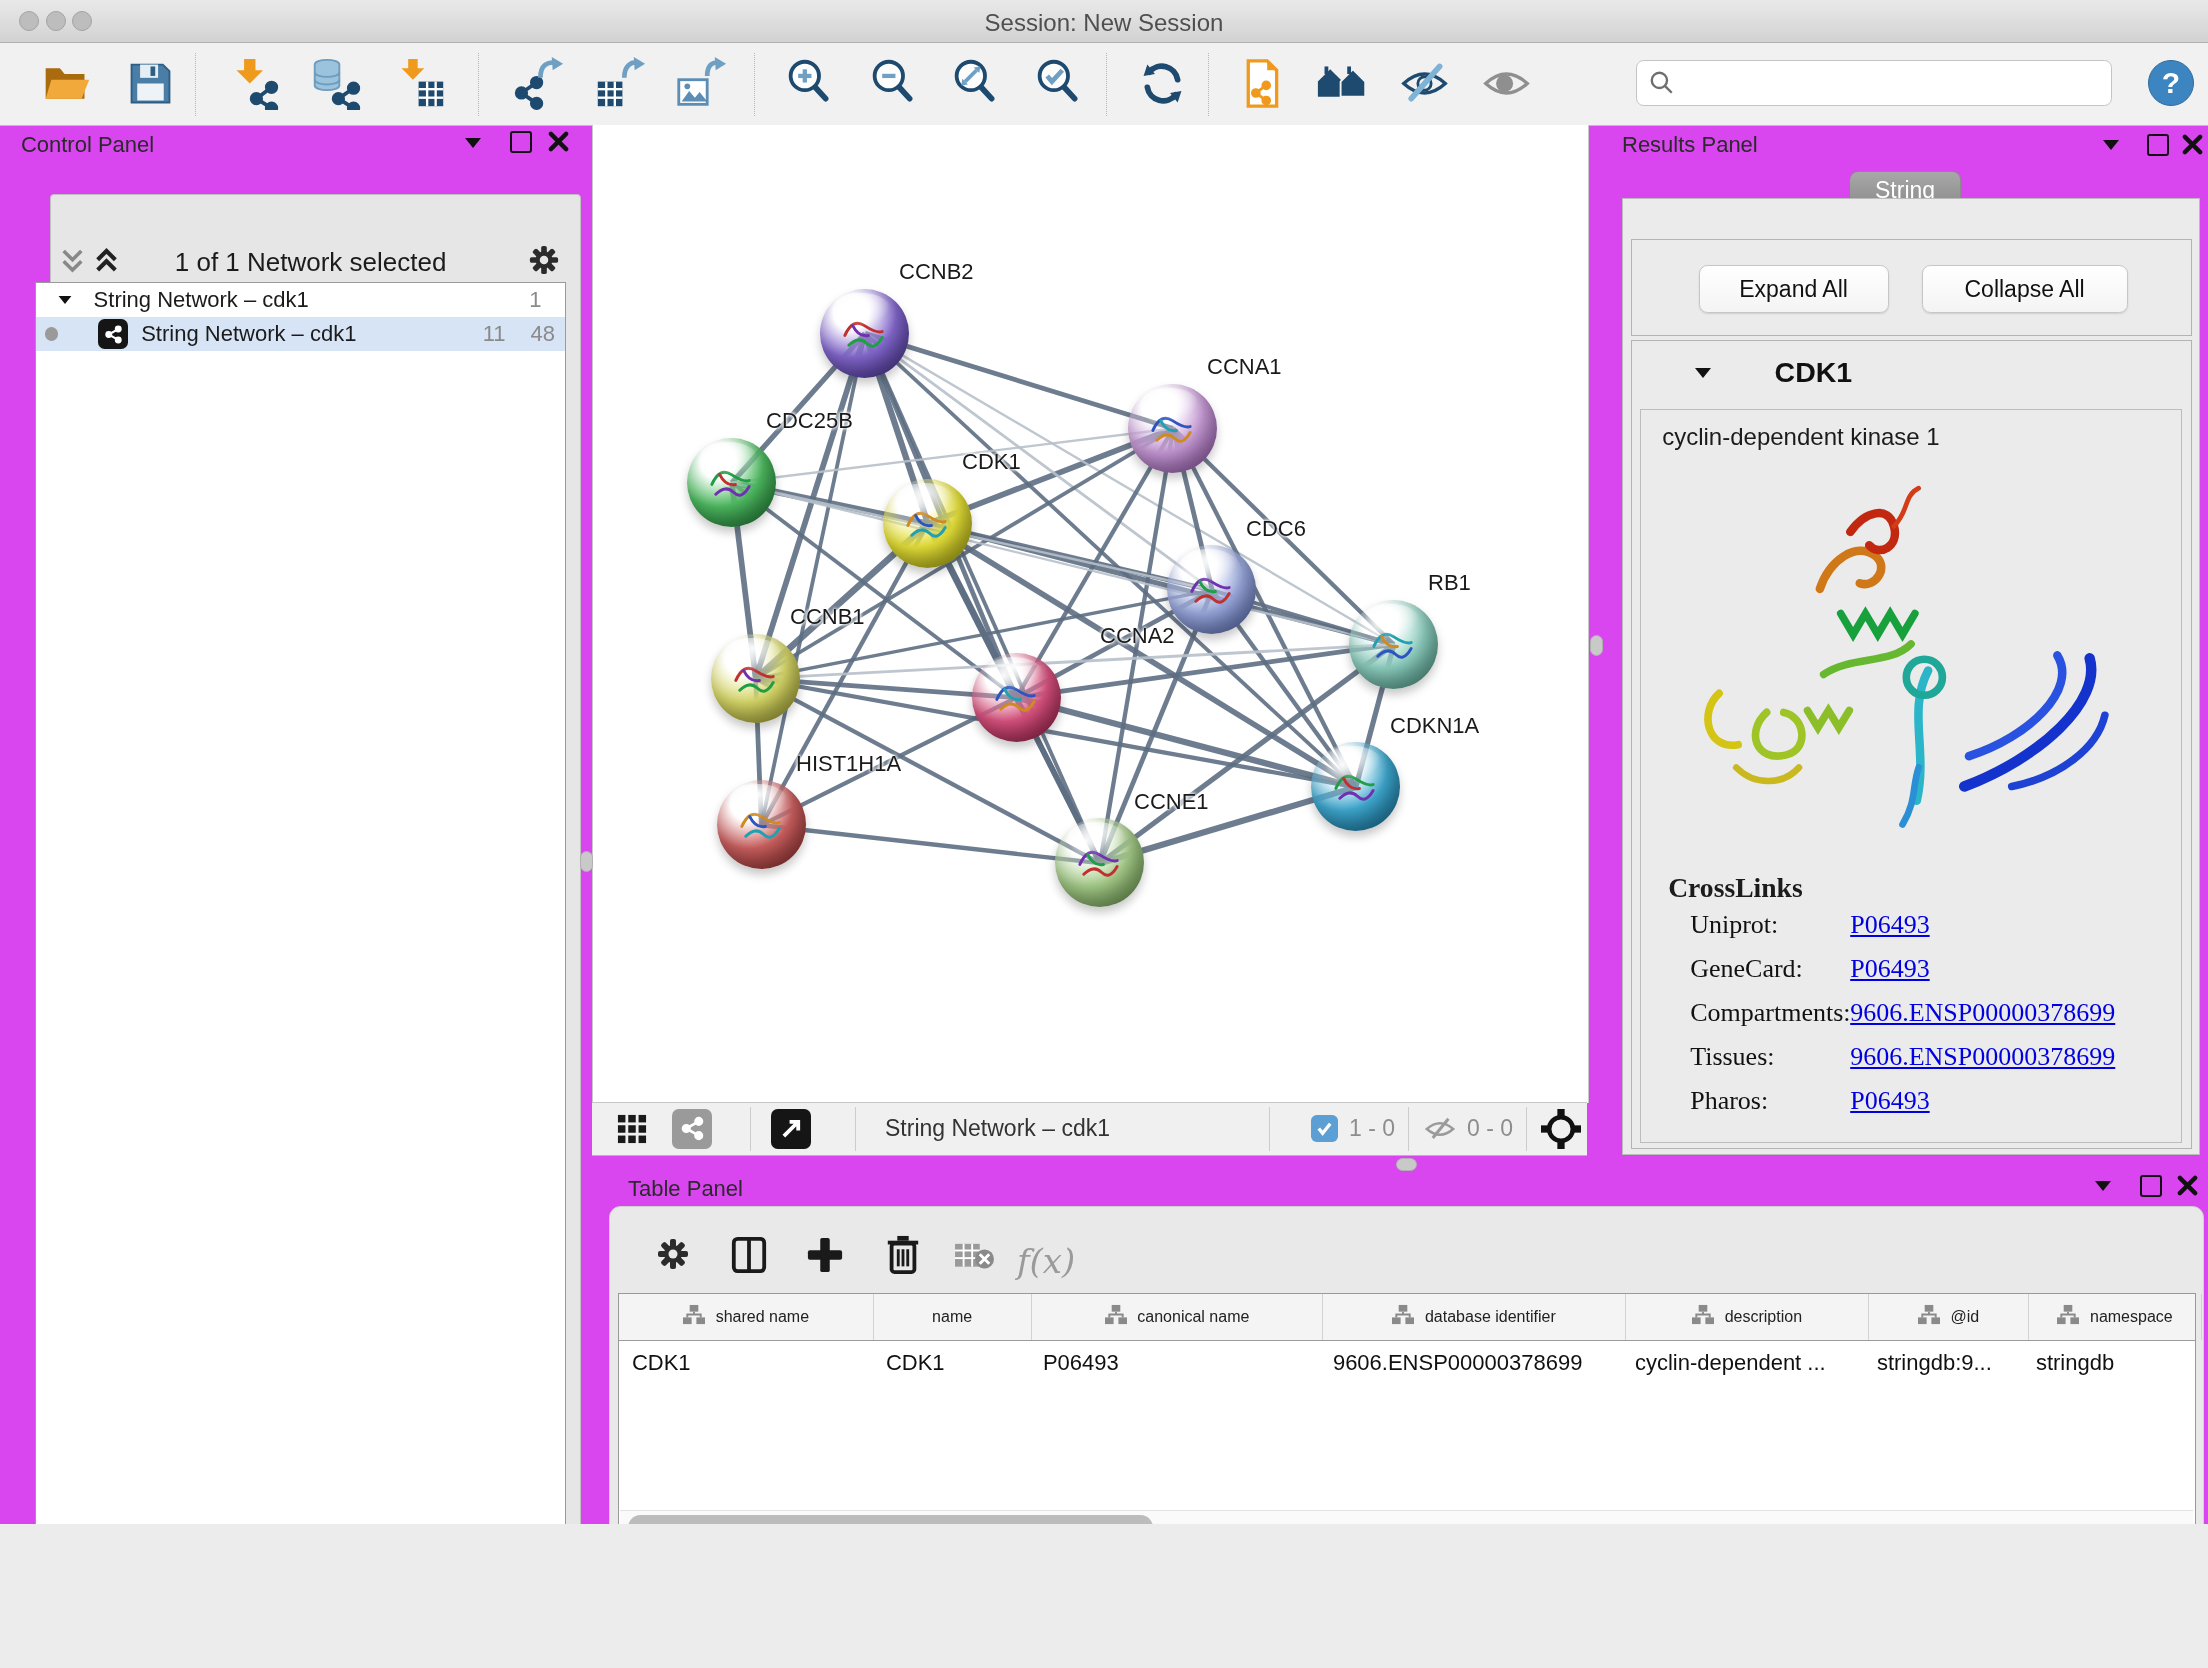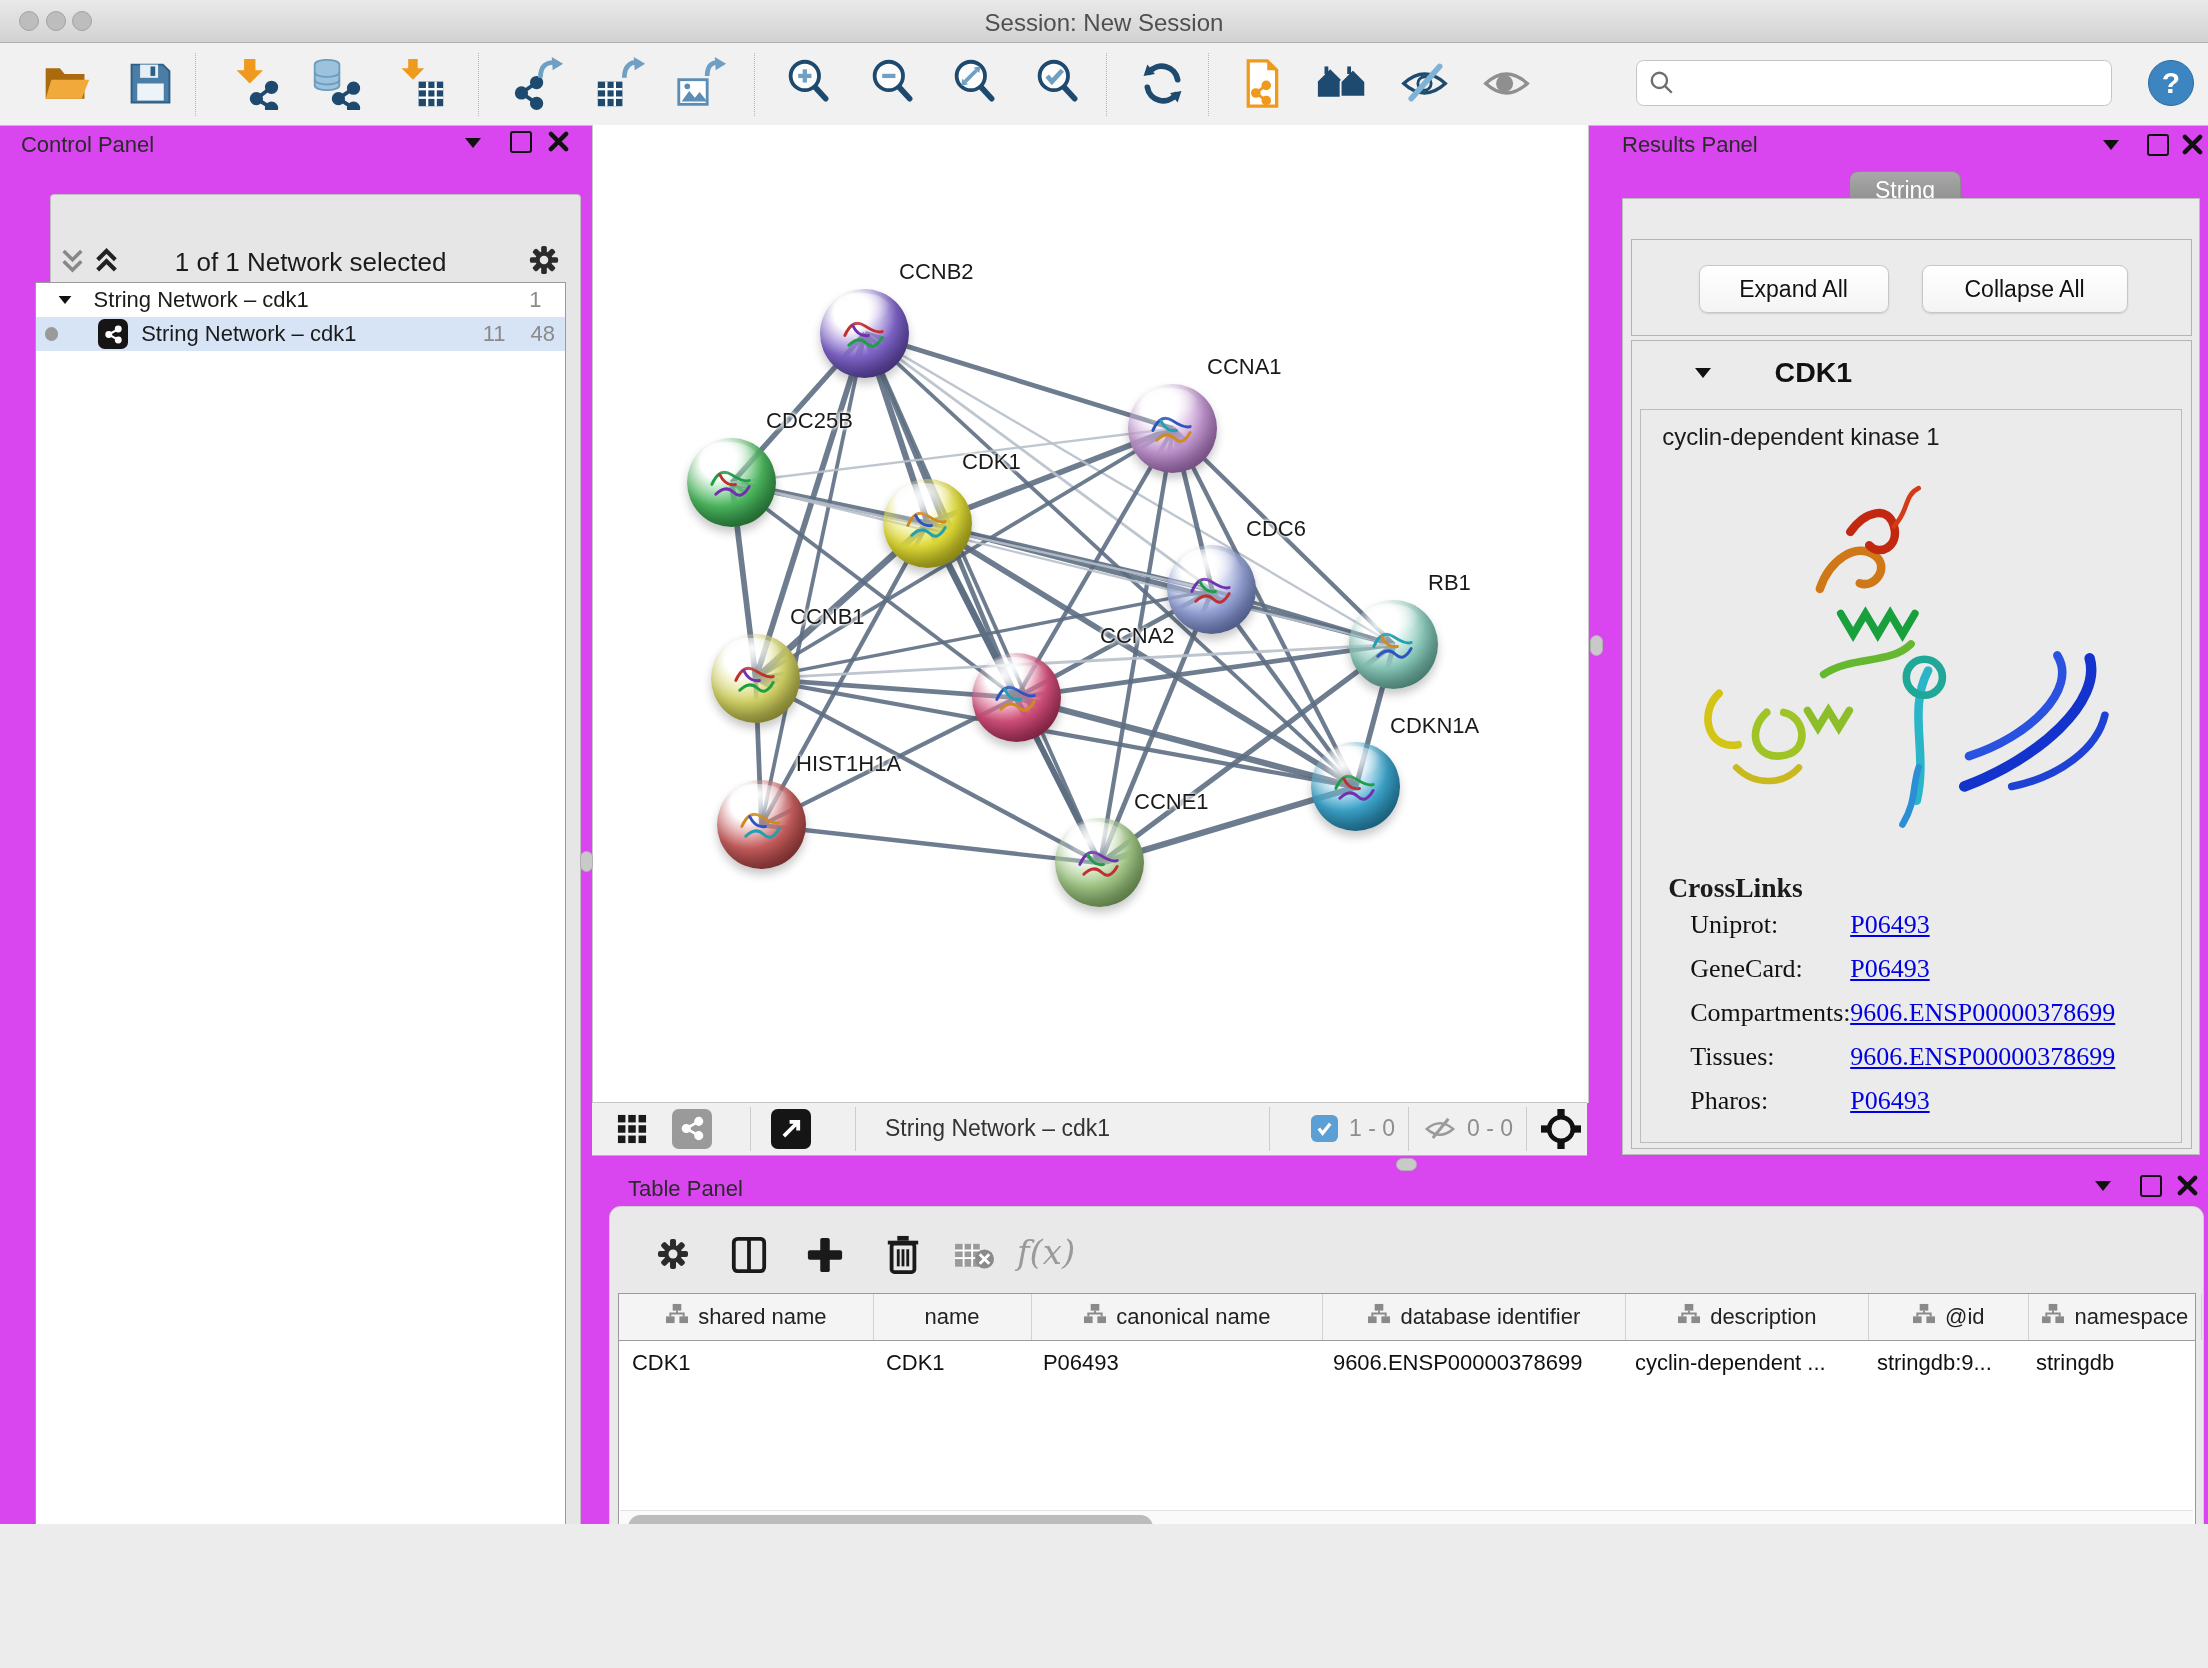--- a/index.html
+++ b/index.html
@@ -91,21 +91,21 @@
   .xlabel{position:absolute;left:49px;color:#111;}
   .xlink{position:absolute;left:209px;color:#0000e0;text-decoration:underline;}
 
   
   .tp-box{position:absolute;left:609px;top:1206px;width:1593px;height:344px;
     background:#e9e9e9;border:1px solid #d2d2d2;border-radius:11.4px 11.4px 0 0;}
   .tbl{position:absolute;left:7.6px;top:86px;width:1576px;height:251px;background:#fff;
     border:1.9px solid #999;}
   .thead{display:flex;height:46px;background:#f4f4f4;border-bottom:1.9px solid #9c9c9c;}
   .th{display:flex;align-items:center;justify-content:center;gap:9.5px;
-    border-right:1px solid #d2d2d2;font-size:22px;color:#222;overflow:hidden;}
+    border-right:1px solid #d2d2d2;font-size:16px;color:#222;overflow:hidden;}
   .trow{display:flex;height:44px;}
   .td{display:flex;align-items:center;padding-left:13.3px;font-size:22px;color:#111;
     overflow:hidden;white-space:nowrap;box-sizing:border-box;}
   .hscroll{position:absolute;left:1.9px;bottom:1.9px;height:32px;right:1.9px;background:#fafafa;
     border-top:1px solid #e2e2e2;}
   .hthumb{position:absolute;left:7.6px;top:3.8px;width:525px;height:25px;border-radius:12.4px;background:#bcbcbc;}
 
   
   .statusbar{position:absolute;left:0;top:1617px;width:2208px;height:51px;background:#ececec;
     border-top:1px solid #c9c9c9;}
@@ -690,21 +690,21 @@
           <rect x="1" y="3" width="26" height="24" fill="#9a9a9a"></rect>
           <g stroke="#fff" stroke-width="2">
             <line x1="1" y1="10" x2="27" y2="10"></line>
             <line x1="1" y1="18" x2="27" y2="18"></line>
             <line x1="10" y1="3" x2="10" y2="27"></line>
             <line x1="19" y1="3" x2="19" y2="27"></line>
           </g>
           <circle cx="32" cy="19" r="10" fill="#8a8a8a"></circle>
           <path d="M27 14 l10 10 M37 14 l-10 10" stroke="#fff" stroke-width="3"></path>
         </svg>
-      <div class="abs" style="left:407px;top:25px;font-family:'DejaVu Serif',serif;font-style:italic;font-size:34px;color:#9a9a9a">f(x)</div>
+      <div class="abs" style="left:407px;top:34px;font-family:'DejaVu Serif',serif;font-style:italic;font-size:34px;color:#9a9a9a">f(x)</div>
 
       <div class="tbl">
         <div class="thead" id="tbl-head">
             <div class="th" style="width: 254px; flex: 0 0 auto;">
               <span><svg width="24" height="22" viewBox="0 0 25 23">
                   <g fill="#8a8a8a">
                     <rect x="8" y="1" width="9" height="7"></rect>
                     <rect x="1" y="14" width="9" height="7"></rect>
                     <rect x="15" y="14" width="9" height="7"></rect>
                   </g>

